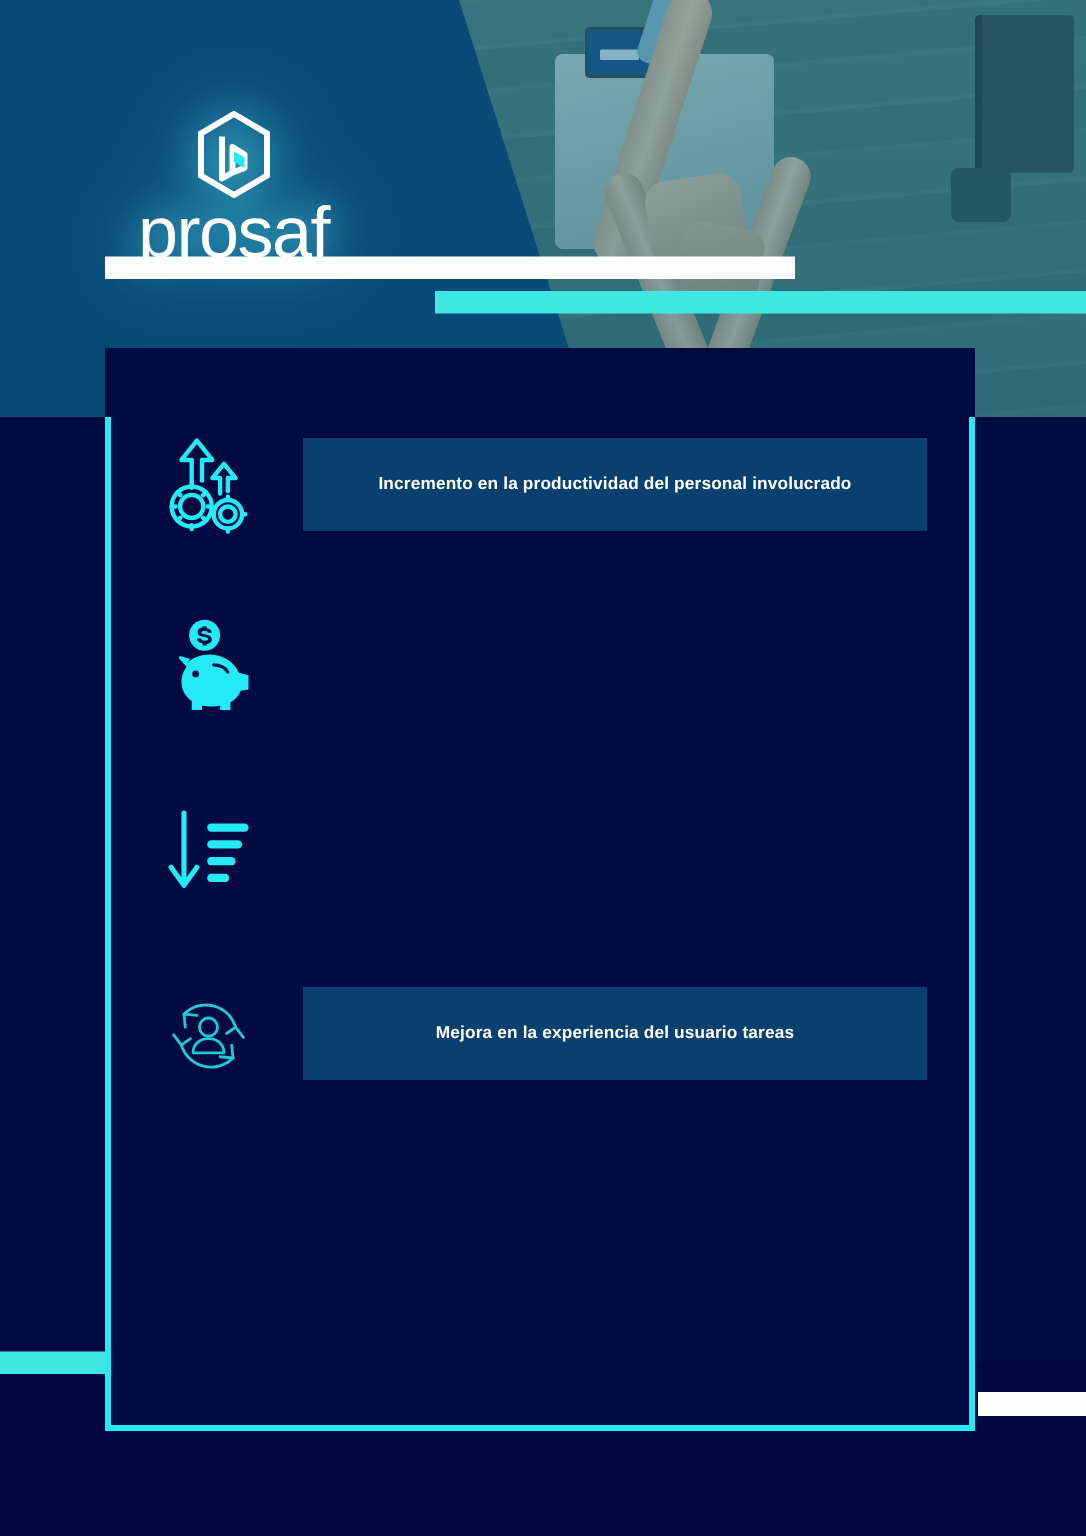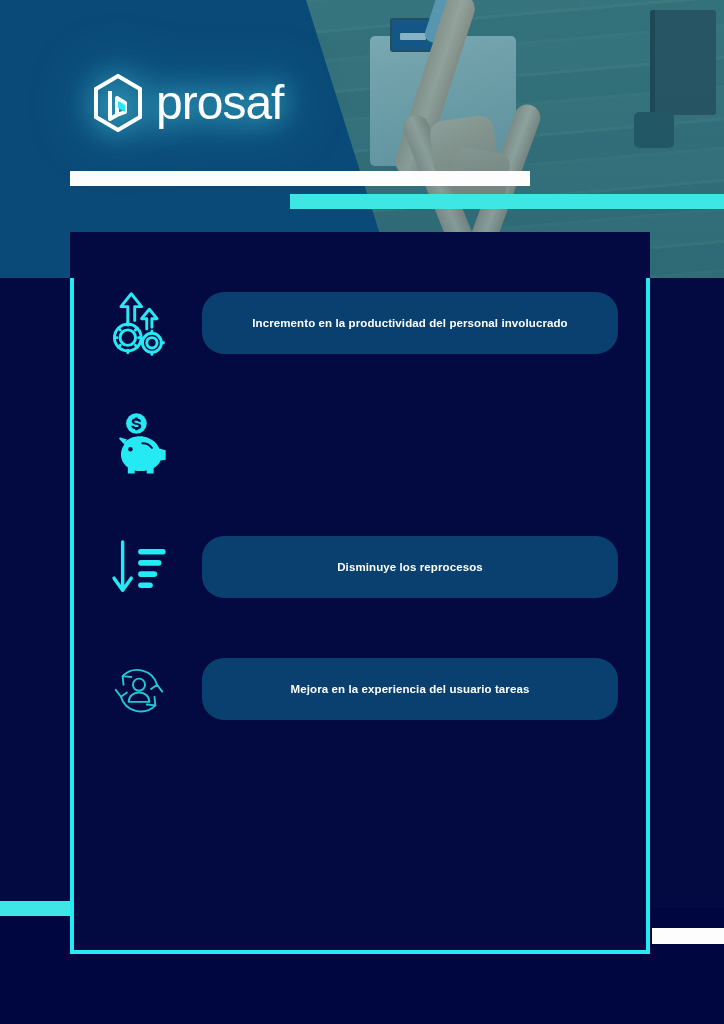--- a/index.html
+++ b/index.html
@@ -91,22 +91,23 @@
   
   .header-panel {
     position:absolute; left:0; top:0; width:724px; height:282px;
     background:#0a4a78;
     clip-path:polygon(0 0, 306px 0, 395px 282px, 0 282px);
   }
 
   
   .logo {
     position:absolute; left:92px; top:74px;
-    display:flex; align-items:center; gap:12px;
+    display:flex; align-items:center; 
     filter:drop-shadow(0 0 14px rgba(90,230,245,.85)) drop-shadow(0 0 26px rgba(60,210,235,.5));
+    flex-direction:column;
   }
   .logo-mark { width:52px; height:58px; }
   .logo-word {
     font-size:48px; font-weight:400; letter-spacing:-1px; color:#ffffff;
     line-height:1;
   }
 
   
   .bar-white {
     position:absolute; left:70px; top:171px; width:460px; height:15px;
@@ -172,21 +173,20 @@
     display:flex; align-items:center; justify-content:center;
   }
   .row-icon svg { display:block; }
   .row-card {
     margin-left:20px;
     width:416px; height:62px;
     background:#0a4070;
     display:flex; align-items:center; justify-content:center;
     text-align:center;
     padding:0 20px;
-    border-radius:22px;
   }
   .row-card span {
     color:#ffffff; font-size:11.5px; font-weight:bold; line-height:1.45;
     letter-spacing:.1px;
   }
 </style>
 </head>
 <body>
 
 <div id="page">
@@ -281,23 +281,20 @@
         <svg viewBox="0 0 86 86" width="74" height="74">
           <path d="M24 14 V66 M24 70 L14 56 M24 70 L34 56" fill="none" stroke="#25eaf4" stroke-width="4" stroke-linecap="round" stroke-linejoin="round"></path>
           <g fill="#25eaf4">
             <rect x="42" y="22" width="32" height="6.5" rx="3.2"></rect>
             <rect x="42" y="35" width="27" height="6.5" rx="3.2"></rect>
             <rect x="42" y="48" width="22" height="6.5" rx="3.2"></rect>
             <rect x="42" y="61" width="17" height="6.5" rx="3.2"></rect>
           </g>
         </svg>
       </div>
-      <div class="row-card">
-        <span>Disminuye los reprocesos</span>
-      </div>
     </div>
 
 
 
     <div class="row">
       <div class="row-icon">
         <svg viewBox="0 0 86 86" width="74" height="74" fill="none" stroke="#1fc9d6" stroke-width="2.2" stroke-linecap="round" stroke-linejoin="round">
           <path d="M22 52 A24 24 0 0 0 62 62"></path>
           <path d="M62 62 L52 61 M62 62 L61 52"></path>
           <path d="M64 38 A24 24 0 0 0 24 28"></path>

